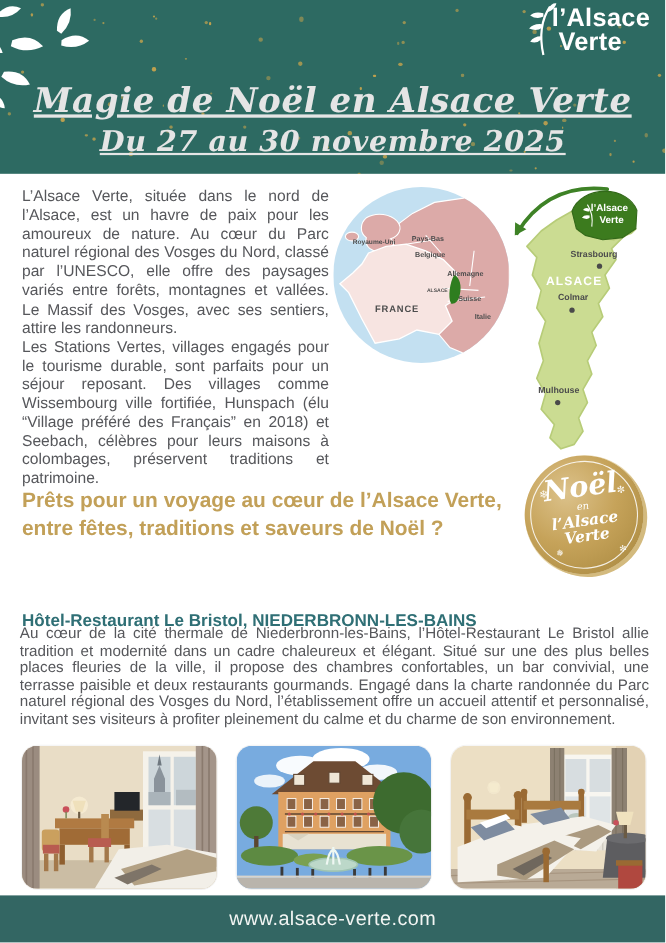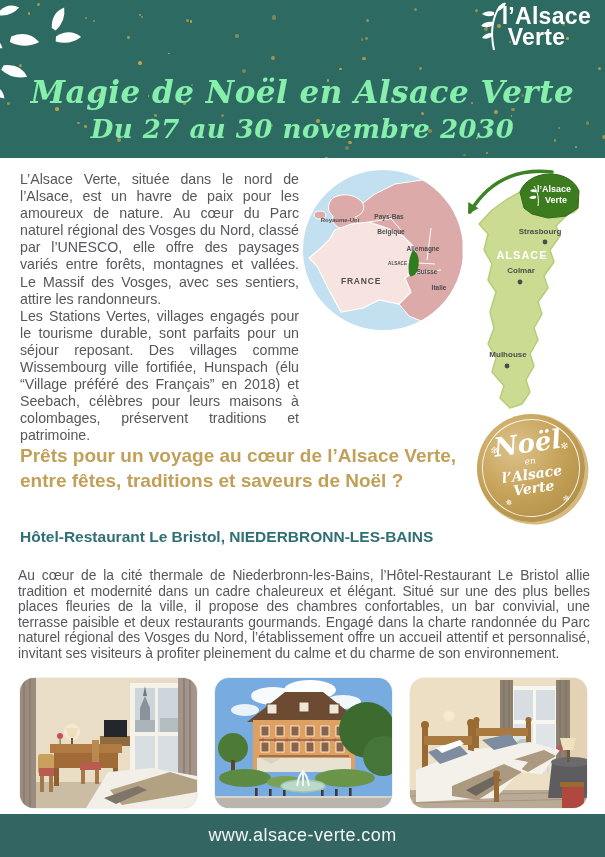--- a/index.html
+++ b/index.html
@@ -8,22 +8,22 @@
   .page { position:relative; width:605px; height:857px; margin:0 auto; background:#fff; overflow:hidden; }
 
   
   .header { position:absolute; left:0; top:0; width:605px; height:158px; background:#2d6a62; overflow:hidden; }
   .header-dots span { position:absolute; border-radius:50%; background:#bfa14e; }
   .leaves { position:absolute; left:0; top:0; }
   .logo { position:absolute; right:14px; top:6px; color:#fff; line-height:0.92; text-align:left; }
   .logo .l1 { font-size:23px; font-weight:600; letter-spacing:0.3px; }
   .logo .l2 { font-size:23px; font-weight:600; margin-left:6px; letter-spacing:0.3px; }
   .logo-branch { position:absolute; left:-22px; top:-4px; }
-  .title-block { position:absolute; left:0; top:74px; width:100%; text-align:center; color:#86efac;
-                 font-family:"DejaVu Serif", serif; font-style:italic; }
+  .title-block { position:absolute; left:0; top:74px; width:100%; text-align:center; color:#e5e5e5;
+                 font-family:"DejaVu Serif", serif; font-style:italic;text-decoration:underline; }
   .title { font-size:31px; font-weight:bold; letter-spacing:0.5px; }
   .subtitle { font-size:26px; font-weight:bold; margin-top:4px; letter-spacing:0.5px; }
 
   
   .intro-text { position:absolute; left:20px; top:171px; width:279px; color:#56575b;
                 font-size:14.2px; line-height:17.1px; text-align:justify; }
   .intro-text p { margin:0; }
   .maps { position:absolute; left:298px; top:164px; width:307px; height:256px; }
   .europe-svg { position:absolute; left:5px; top:6px; }
   .alsace-svg { position:absolute; left:164px; top:2px; }
@@ -43,21 +43,21 @@
   .badge-w2 { font-size:9px; line-height:1.2; }
   .badge-w3 { font-size:14px; font-weight:bold; line-height:1.05; }
   .badge-w4 { font-size:14px; font-weight:bold; line-height:1.05; }
   .flake { position:absolute; opacity:.9; font-style:normal; font-family:"DejaVu Sans", sans-serif; }
   .fk1 { left:16px; top:26px; font-size:10px; }
   .fk2 { right:14px; top:32px; font-size:9px; }
   .fk3 { left:24px; bottom:18px; font-size:8px; }
   .fk4 { right:20px; bottom:14px; font-size:8px; }
 
   
-  .hotel-heading { position:absolute; left:20px; top:528px; color:#2f6f75; font-size:15.5px; font-weight:bold; }
+  .hotel-heading { position:absolute; left:20px; top:556px; color:#2f6f75; font-size:15.5px; font-weight:bold; }
   .hotel-desc { position:absolute; left:18px; top:568px; width:572px; color:#56575b;
                 font-size:13.8px; line-height:15.6px; text-align:justify; }
   .photos { position:absolute; left:20px; top:678px; width:567px; display:flex; gap:18px; }
   .photo { width:177px; height:130px; border-radius:14px; overflow:hidden; flex:0 0 auto;
            box-shadow:0 0 0 1px rgba(0,0,0,.05); }
   .photo svg { display:block; }
 
   
   .footer { position:absolute; left:0; bottom:0; width:605px; height:43px; background:#336663;
             display:flex; align-items:center; justify-content:center; }
@@ -165,21 +165,21 @@
         <path d="M13,20 Q5,19 1,24 Q8,27 13,23 Z" fill="#fff"></path>
         <path d="M12,31 Q5,31 2,36 Q8,38 12,34 Z" fill="#fff"></path>
         <path d="M18,6 Q22,0 26,1 Q24,7 18,9 Z" fill="#fff"></path>
       </svg>
       <div class="l1">l’Alsace</div>
       <div class="l2">Verte</div>
     </div>
 
     <div class="title-block">
       <div class="title">Magie de Noël en Alsace Verte</div>
-      <div class="subtitle">Du 27 au 30 novembre 2030</div>
+      <div class="subtitle">Du 27 au 30 novembre 2025</div>
     </div>
   </header>
 
   <section class="intro-text">
     <p>L’Alsace Verte, située dans le nord de l’Alsace, est un havre de paix pour les amoureux de nature. Au cœur du Parc naturel régional des Vosges du Nord, classé par l’UNESCO, elle offre des paysages variés entre forêts, montagnes et vallées. Le Massif des Vosges, avec ses sentiers, attire les randonneurs.</p>
     <p>Les Stations Vertes, villages engagés pour le tourisme durable, sont parfaits pour un séjour reposant. Des villages comme Wissembourg ville fortifiée, Hunspach (élu “Village préféré des Français” en 2018) et Seebach, célèbres pour leurs maisons à colombages, préservent traditions et patrimoine.</p>
   </section>
 
   <div class="maps">
 

